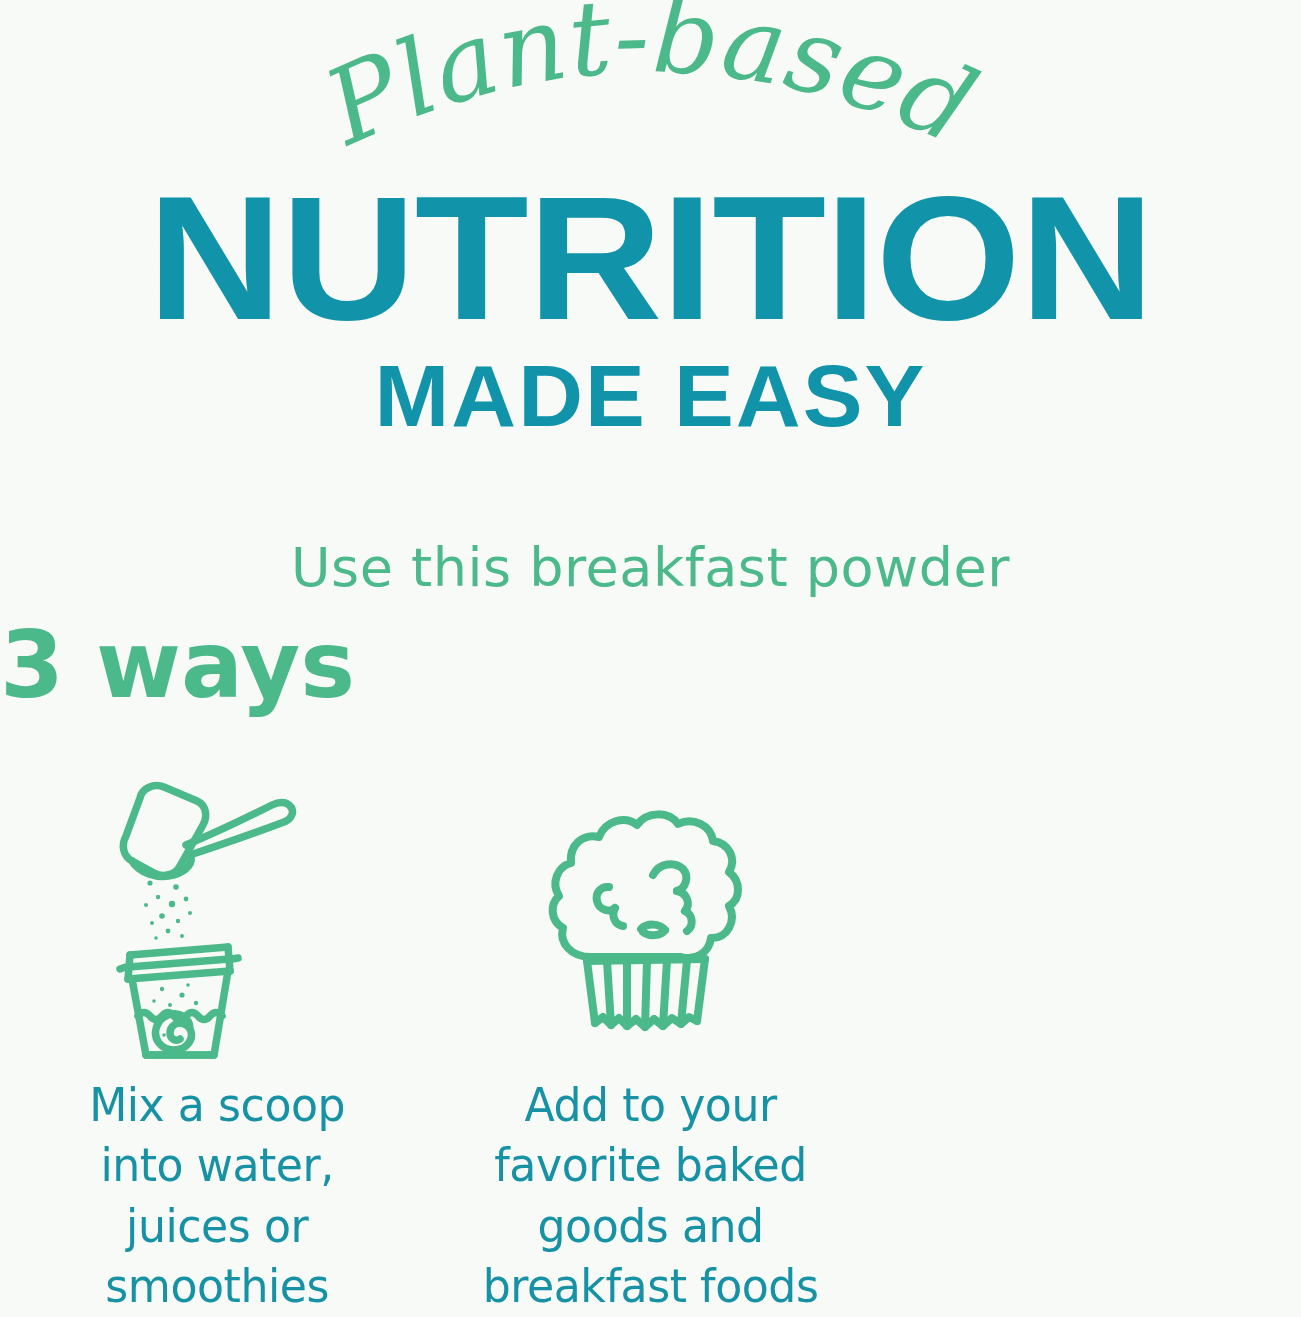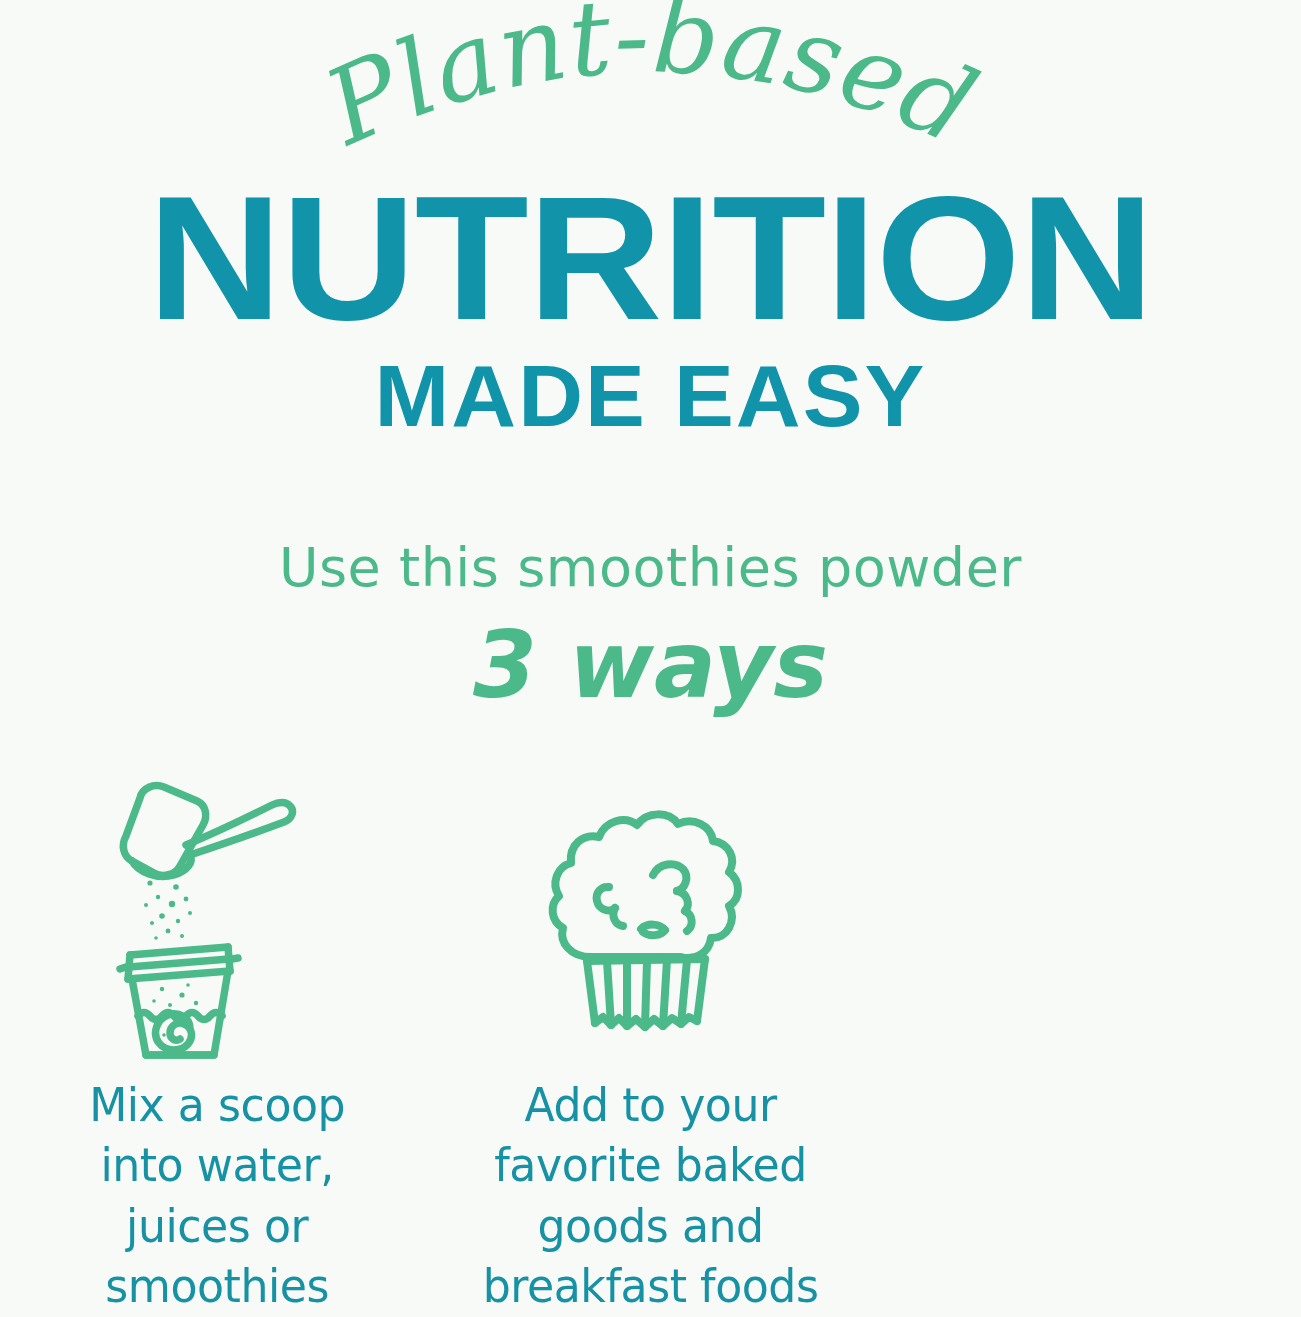--- a/index.html
+++ b/index.html
@@ -88,28 +88,27 @@
     font-weight: 400;
     font-size: 54px;
     letter-spacing: 0.5px;
     white-space: nowrap;
   }
   .ways-line {
     position: absolute;
     top: 612px;
     left: 0;
     width: 1301px;
-    text-align: center;
+    text-align: left;
     color: #4cb98a;
     font-family: "DejaVu Sans", sans-serif;
     font-weight: 700;
     font-size: 92px;
     letter-spacing: 0px;
     white-space: nowrap;
-    font-style: italic;
   }
 
   
   .ways-row {
     position: absolute;
     top: 770px;
     left: 0;
     width: 1301px;
     height: 547px;
     display: flex;
@@ -155,21 +154,21 @@
       </defs>
       <text class="script-text">
         <textPath href="#arcPath" startOffset="50%" text-anchor="middle">Plant-based</textPath>
       </text>
     </svg>
   </div>
 
   <div class="headline">NUTRITION</div>
   <div class="subheadline">MADE EASY</div>
 
-  <div class="lead-line">Use this smoothies powder</div>
+  <div class="lead-line">Use this breakfast powder</div>
   <div class="ways-line">3 ways</div>
 
   <div class="ways-row">
 
     <div class="way-col">
       <div class="way-icon">
         <svg width="230" height="290" viewBox="0 0 230 290">
           <g fill="none" stroke="#4cb98a" stroke-width="7.5" stroke-linecap="round" stroke-linejoin="round">
 
             <path d="M38 27 C40 17 52 12 62 16 L95 30 C104 34 106 45 101 54 L78 95 C73 104 61 107 52 102 L30 90 C21 85 19 74 24 65 Z"></path>

